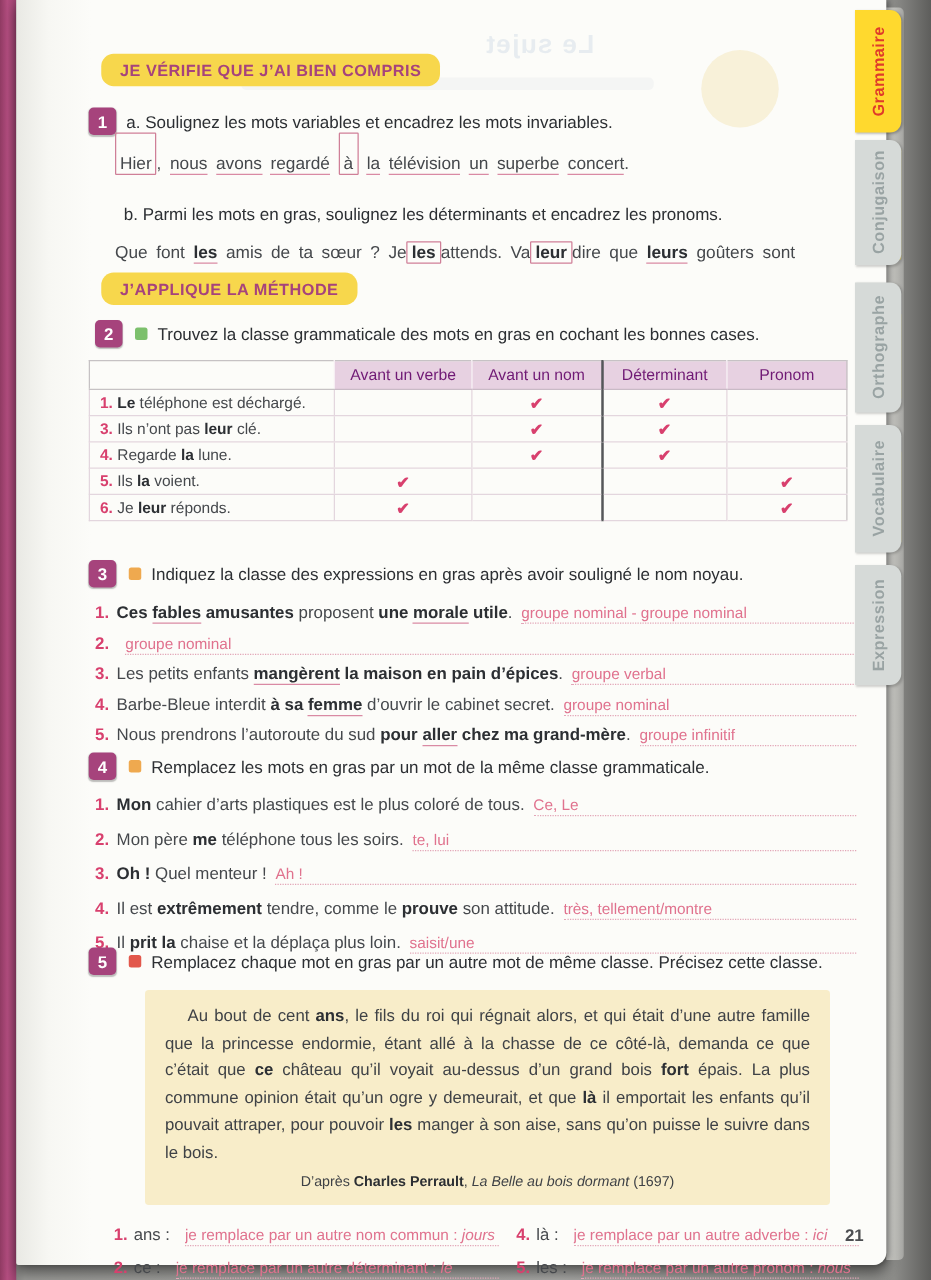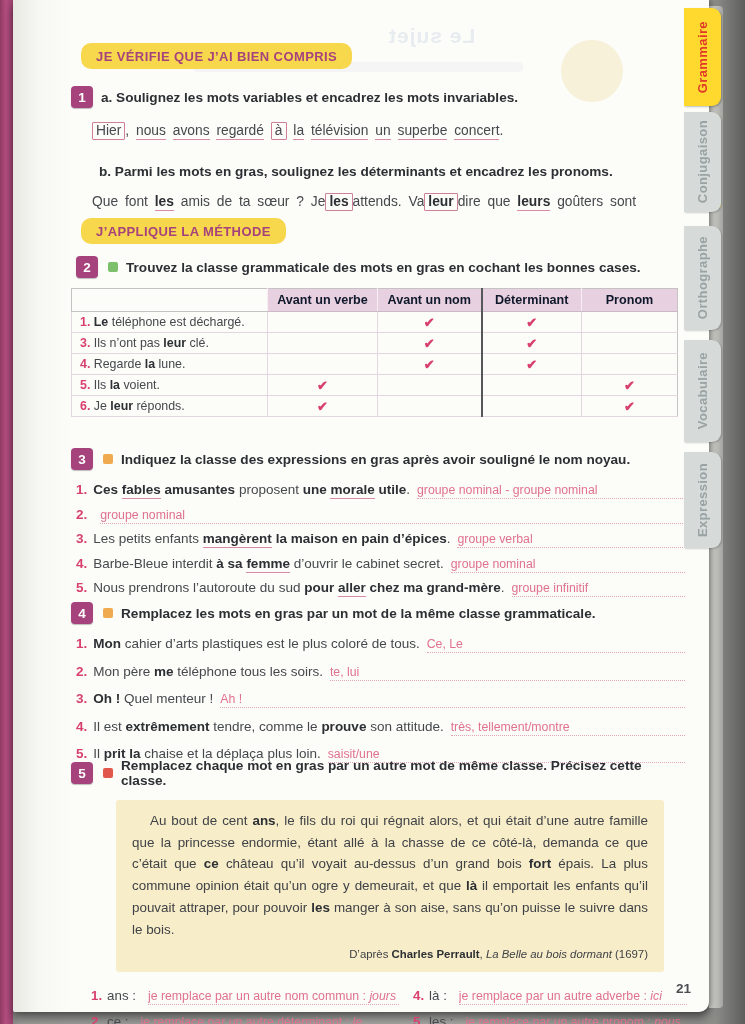--- a/index.html
+++ b/index.html
@@ -33,44 +33,44 @@
     font-weight:bold;font-size:13px;letter-spacing:.4px;padding:6px 15px 5px;border-radius:10px}
   .pill-1{left:68px;top:43px}
   .pill-2{left:68px;top:218px}
 
   .ex{position:absolute;left:58px}
   .ex-head{display:flex;align-items:center;gap:8px}
   .badge{flex:none;width:22px;height:22px;border-radius:4px;background:var(--accent);
     color:#fff;font-weight:bold;font-size:13.5px;display:flex;align-items:center;justify-content:center;
     box-shadow:0 1px 1px rgba(0,0,0,.25)}
   .level{flex:none;width:10px;height:10px;border-radius:2px;margin-left:2px}
-  .ex-title{font-weight:bold;font-size:13.6px;color:var(--bold)}
+  .ex-title{font-weight:normal;font-size:13.6px;color:var(--bold)}
 
   .sentence{margin:11px 0 0 21px;font-size:13.8px;color:var(--body);word-spacing:3px;white-space:pre-wrap;line-height:1.8}
   .sub-title{margin:20px 0 0 28px}
 
   
   .s-b{font-weight:bold;color:var(--bold)}
   .s-u{border-bottom:1.6px solid var(--pink-line);padding-bottom:1px}
   .s-bu{font-weight:bold;color:var(--bold);border-bottom:1.6px solid var(--pink-line);padding-bottom:1px}
-  .s-box{border:1.2px solid #cf7f98;border-radius:1px;padding:0 3px 1px}
+  .s-box{border:1.2px solid #cf7f98;border-radius:1px;padding:16px 3px 1px}
   .s-bbox{font-weight:bold;color:var(--bold);border:1.2px solid #cf7f98;border-radius:1px;padding:0 3px 1px}
   .s-i{font-style:italic}
   .s-n{font-weight:bold;color:var(--check)}
 
   
   .ex1{top:86px;width:590px}
   
   .ex2{top:256px;width:612px}
   .ex2 .ex-head{padding-left:5px}
   table.class-table{margin-top:10px;width:606px;border-collapse:collapse;table-layout:fixed;
     font-size:12.4px;color:var(--body);border:1px solid #c6c2c4}
   .class-table col.c0{width:196px}.class-table col.c1{width:110px}
   .class-table col.c2{width:104px}.class-table col.c3{width:100px}.class-table col.c4{width:96px}
-  .class-table th{background:#e7d1e1;font-weight:700;color:#0f172a;font-size:12.6px;
+  .class-table th{background:#e7d1e1;font-weight:400;color:#701a75;font-size:12.6px;
     padding:4px 2px;border-left:1px solid #f6eef3;border-bottom:1px solid #c9bac6}
   .class-table th:first-child{background:transparent;border:none;border-bottom:1px solid #c6c2c4}
   .class-table td{padding:2.5px 4px;border-bottom:1px solid #e3d6de;border-left:1px solid #e3d6de;height:20px}
   .class-table td.lbl{padding-left:8px;white-space:pre-wrap}
   .class-table td.chk{text-align:center;color:var(--check);font-size:13px;font-weight:bold}
   .class-table .thick{border-left:2.5px solid #55575a !important}
 
   
   .ex3{top:448px;width:614px}
   .ex4{top:602px;width:614px}
@@ -81,21 +81,21 @@
   .item .num{flex:none;font-weight:bold;color:var(--check);margin-right:6px}
   .item .body{flex:none}
   .ansline{flex:1;margin-left:7px;border-bottom:1.4px dotted #e2a6b8;padding-bottom:1px;
     font-size:12.3px;color:var(--ans);white-space:nowrap;overflow:hidden}
 
   
   .ex5{top:758px;width:616px}
   .passage{margin:12px 0 0 45px;width:548px;background:#f8edc9;border-radius:3px;
     padding:10px 16px 8px;font-size:13.4px;color:#3f4246;line-height:1.62}
   .passage-text{text-align:justify;text-indent:18px}
-  .attribution{text-align:right;font-size:11.4px;margin-top:5px;color:#3f4246}
+  .attribution{text-align:center;font-size:11.4px;margin-top:5px;color:#3f4246}
   .ex5-grid{display:grid;grid-template-columns:308px 1fr;column-gap:14px;margin:16px 0 0 20px}
   .ex5-grid .col{display:flex;flex-direction:column;gap:9px}
   .w-item{display:flex;align-items:baseline;font-size:13.3px;color:var(--body)}
   .w-item .num{font-weight:bold;color:var(--check);margin-right:5px;flex:none}
   .w-item .word{flex:none;margin-right:5px}
 
   .pagenum{position:absolute;right:18px;bottom:16px;font-weight:bold;font-size:13.5px;color:#4c4e51}
 
   
   .tab{position:absolute;width:37px;border-radius:0 9px 9px 0;

